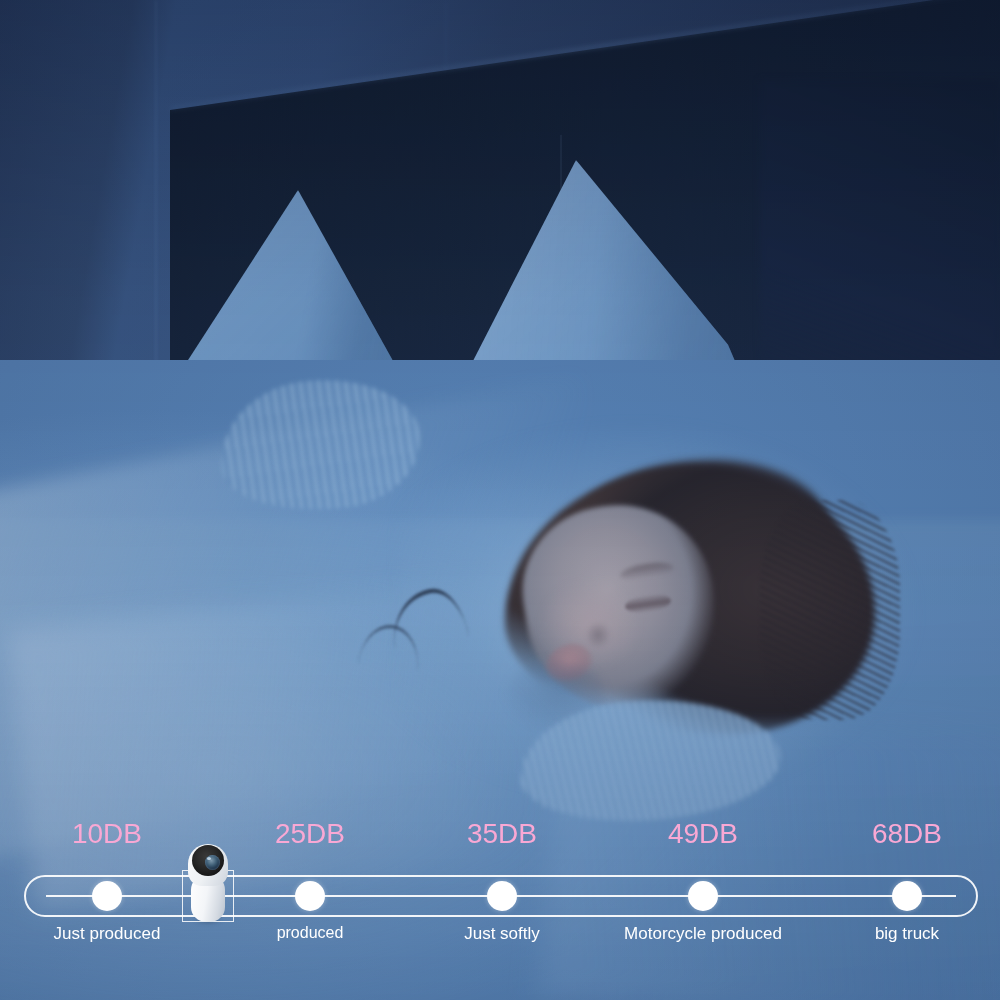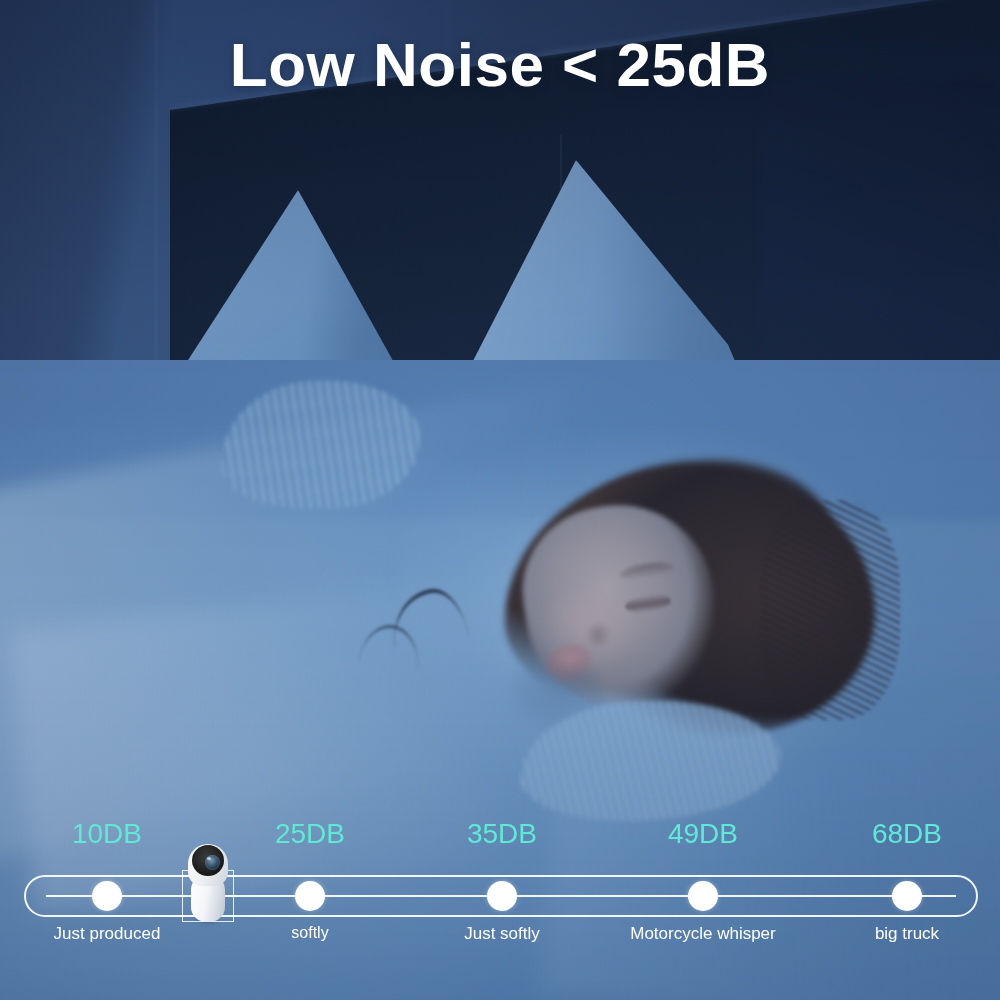--- a/index.html
+++ b/index.html
@@ -458,21 +458,21 @@
     border-radius: 50%;
     background: #ffffff;
     box-shadow: 0 0 5px rgba(255,255,255,0.35);
   }
   .db {
     position: absolute;
     left: -90px;
     top: -78px;
     width: 180px;
     text-align: center;
-    color: #5eead4;
+    color: #f9a8d4;
     font-size: 28px;
     font-weight: normal;
     white-space: nowrap;
   }
   .cap {
     position: absolute;
     left: -130px;
     top: 28px;
     width: 260px;
     text-align: center;
@@ -604,21 +604,20 @@
     <div class="lips"></div>
     <div class="chin-shadow"></div>
     <div class="sleeve"></div>
     <div class="strap"></div>
     <div class="strap2"></div>
 
     <div class="grade"></div>
     <div class="grade2"></div>
   </div>
 
-  <div class="title">Low Noise &lt; 25dB</div>
 
   <div class="scale">
 
     <div class="track"></div>
     <div class="track-line"></div>
 
     <div class="marker" style="left:107px">
       <div class="db">10DB</div>
       <div class="dot"></div>
       <div class="cap">Just produced</div>
@@ -634,33 +633,33 @@
             <div class="cam-lens"></div>
             <div class="cam-glint"></div>
           </div>
         </div>
       </div>
     </div>
 
     <div class="marker" style="left:310px">
       <div class="db">25DB</div>
       <div class="dot"></div>
-      <div class="cap small">softly</div>
+      <div class="cap small">produced</div>
     </div>
 
     <div class="marker" style="left:502px">
       <div class="db">35DB</div>
       <div class="dot"></div>
       <div class="cap">Just softly</div>
     </div>
 
     <div class="marker" style="left:703px">
       <div class="db">49DB</div>
       <div class="dot"></div>
-      <div class="cap">Motorcycle whisper</div>
+      <div class="cap">Motorcycle produced</div>
     </div>
 
     <div class="marker" style="left:907px">
       <div class="db">68DB</div>
       <div class="dot"></div>
       <div class="cap">big truck</div>
     </div>
 
   </div>
 </div>

